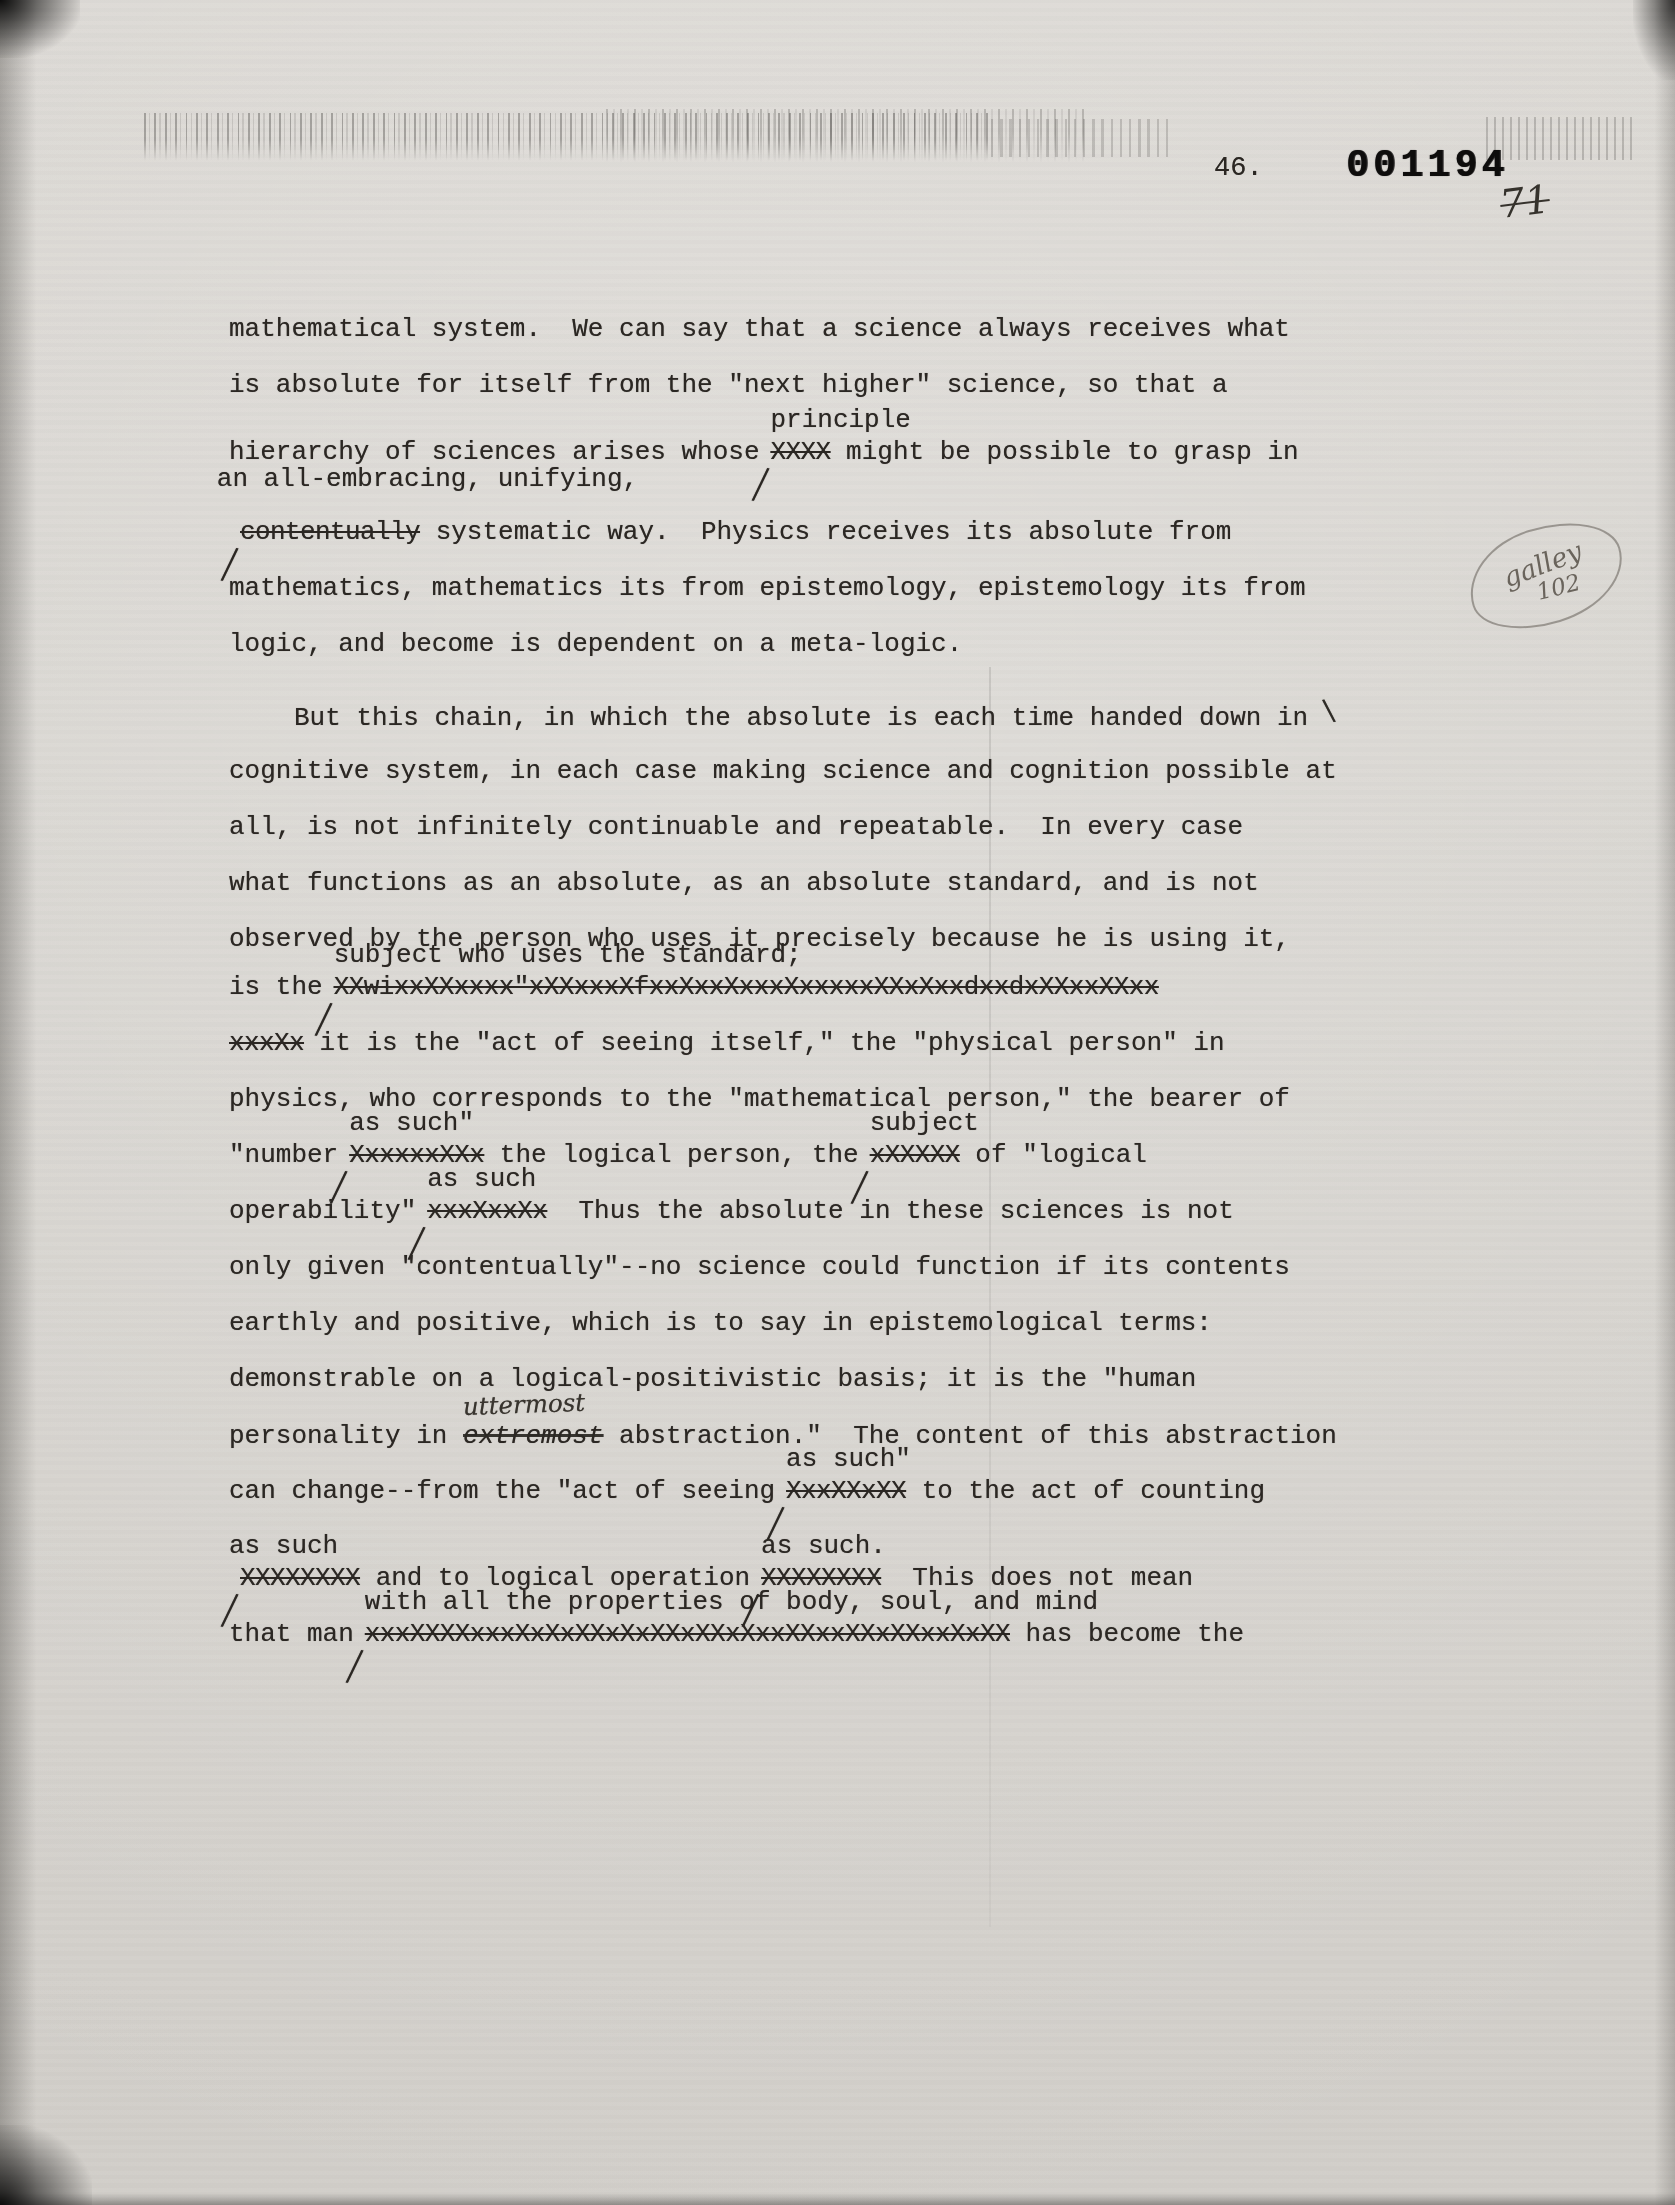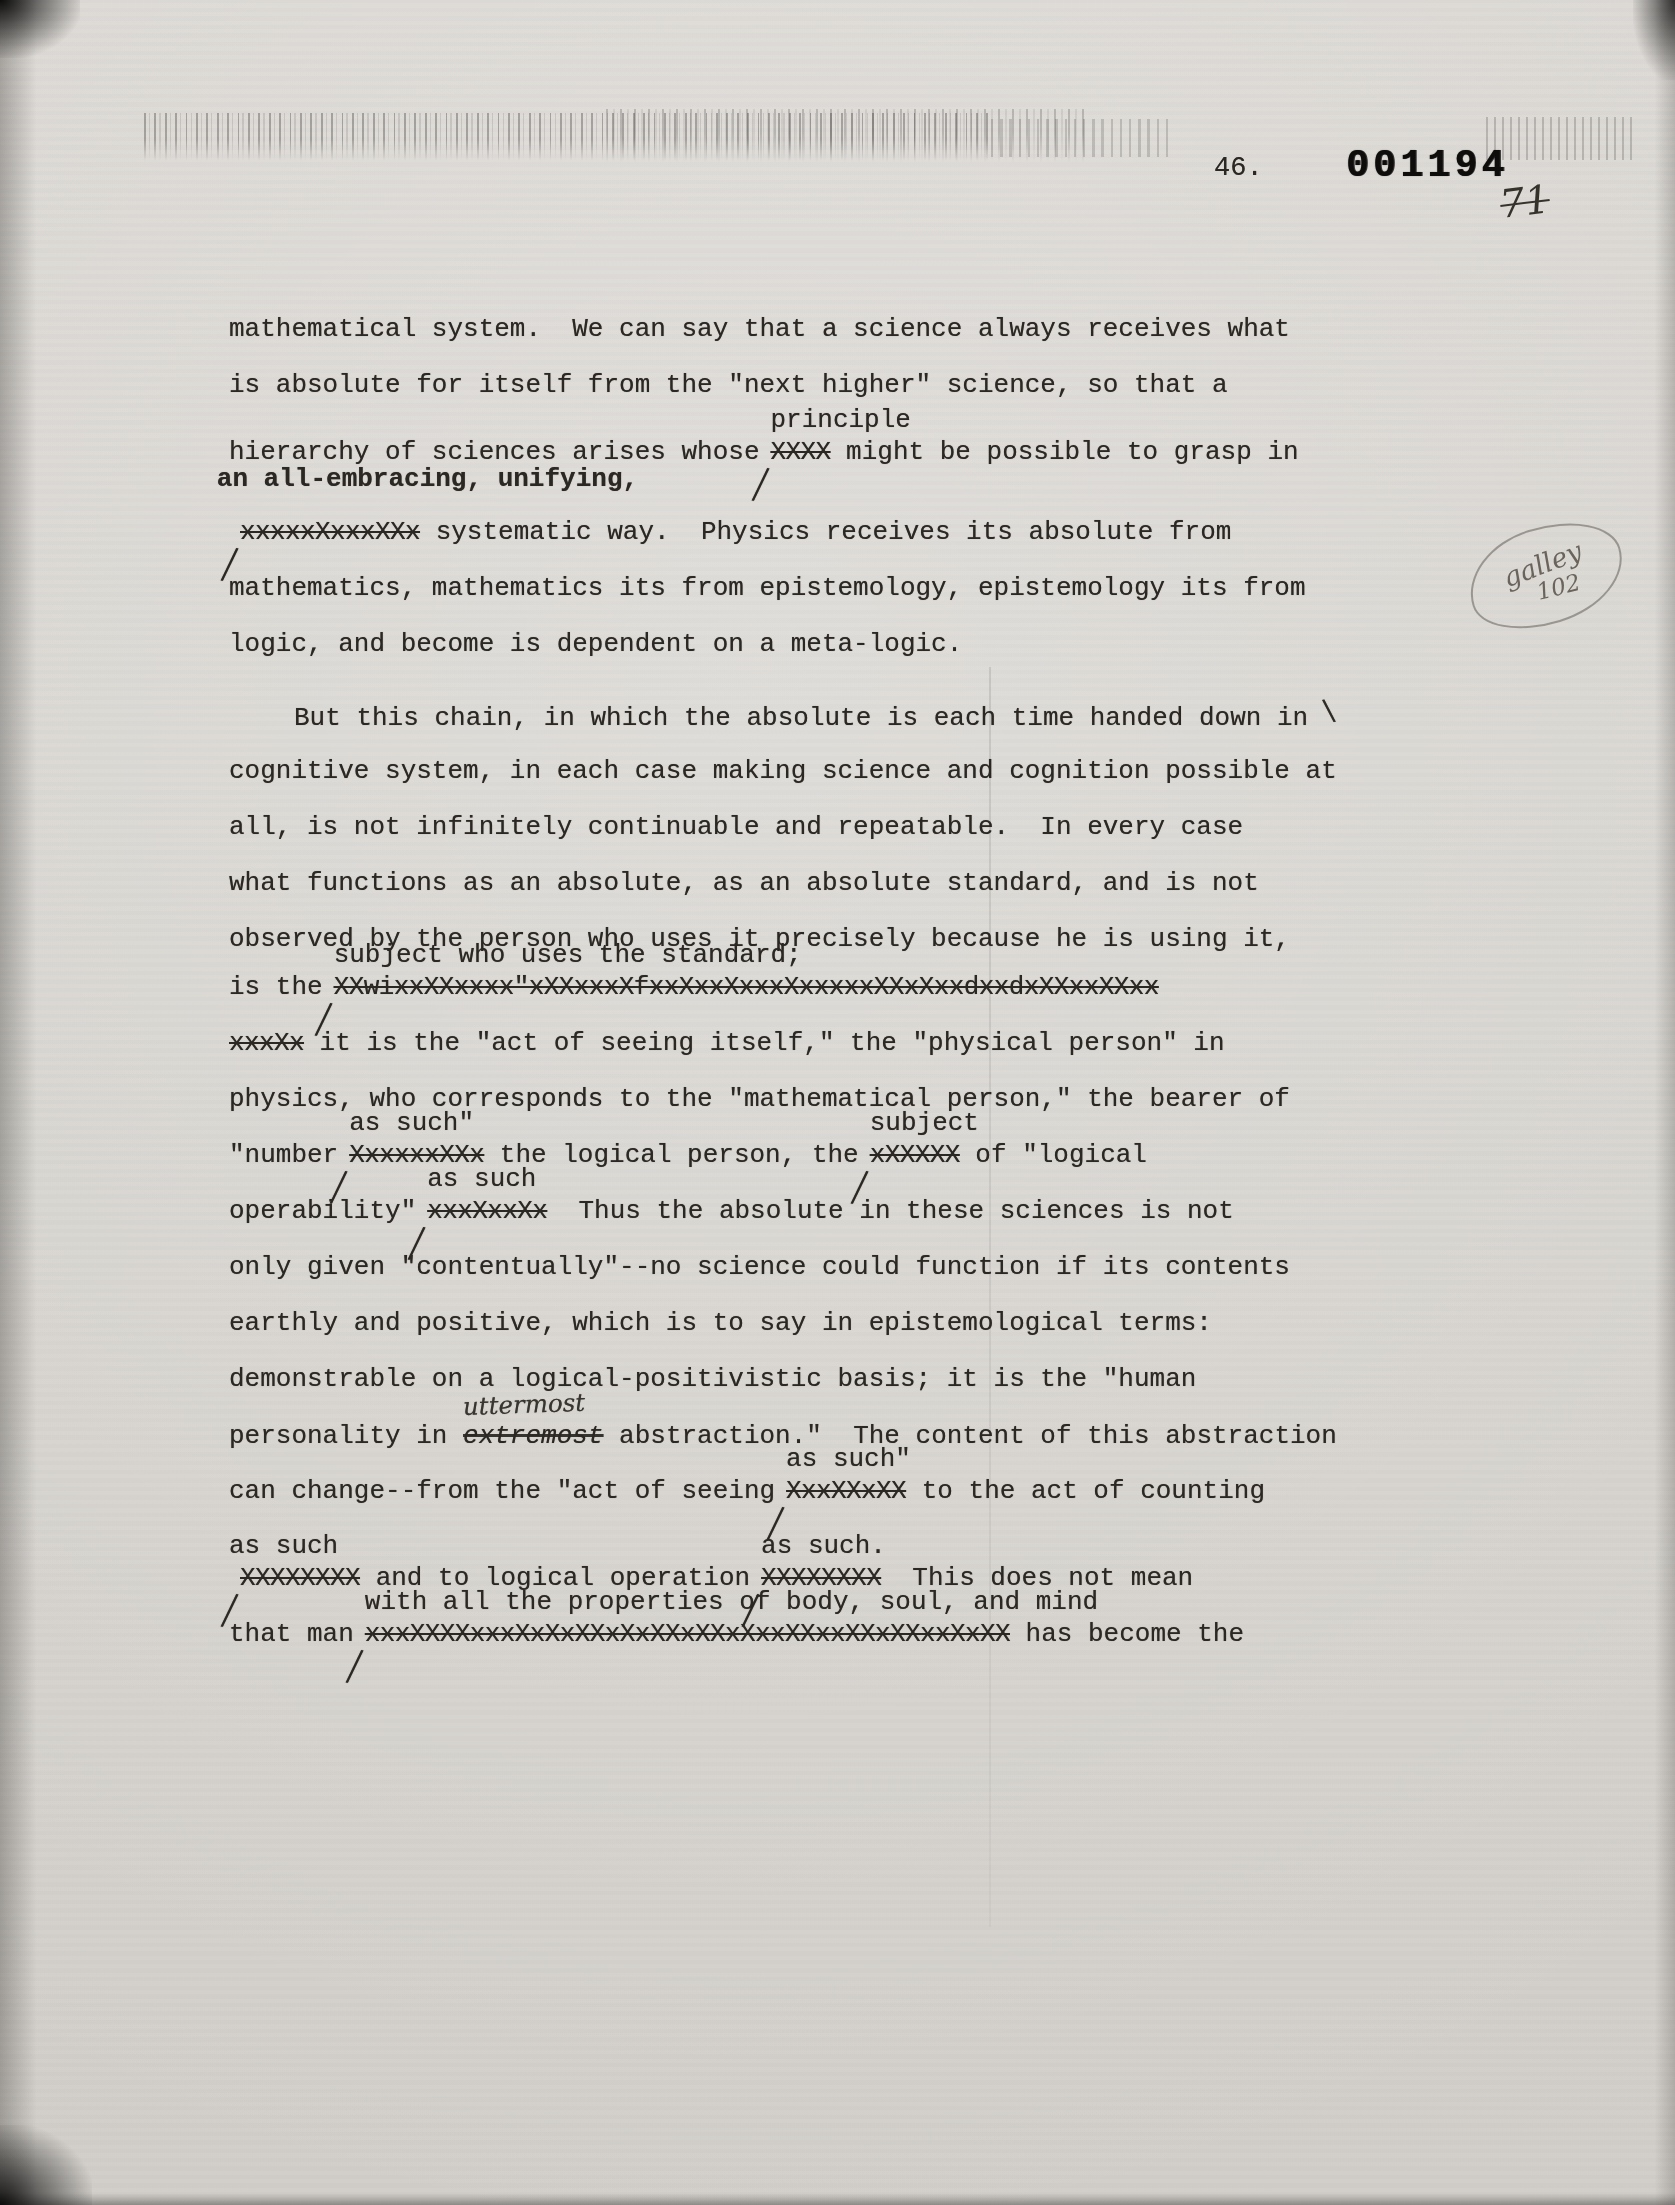--- a/index.html
+++ b/index.html
@@ -95,22 +95,22 @@
 
   <div class="galley">
     <span class="g1">galley</span>
     <span class="g2">102</span>
   </div>
 
   <div class="typescript">
       <div class="line"><span class="text">mathematical system.  We can say that a science always receives what</span></div>
       <div class="line"><span class="text">is absolute for itself from the "next higher" science, so that a</span></div>
       <div class="line" style="margin-top: 11px;"><span class="text">hierarchy of sciences arises whose</span><span class="caret">/</span><span class="ins">principle</span><span class="x">XXXX</span><span class="text"> might be possible to grasp in</span></div>
-      <div class="line" style="margin-top: -29px; margin-left: -12.2px; font-weight: bold;"><span class="text">an all-embracing, unifying,</span></div>
-      <div class="line" style="margin-top: -3.1px;"><span class="caret">/</span><span class="x">xxxxxXxxxXXx</span><span class="text"> systematic way.  Physics receives its absolute from</span></div>
+      <div class="line" style="margin-top: -29px; margin-left: -12.2px;"><span class="text">an all-embracing, unifying,</span></div>
+      <div class="line" style="margin-top: -3.1px;"><span class="caret">/</span><span class="x">contentually</span><span class="text"> systematic way.  Physics receives its absolute from</span></div>
       <div class="line"><span class="text">mathematics, mathematics its from epistemology, epistemology its from</span></div>
       <div class="line"><span class="text">logic, and become is dependent on a meta-logic.</span></div>
       <div class="line" style="padding-left: 65px; margin-top: 14.7px;"><span class="text">But this chain, in which the absolute is each time handed down in</span><span class="pen">\</span></div>
       <div class="line"><span class="text">cognitive system, in each case making science and cognition possible at</span></div>
       <div class="line"><span class="text">all, is not infinitely continuable and repeatable.  In every case</span></div>
       <div class="line"><span class="text">what functions as an absolute, as an absolute standard, and is not</span></div>
       <div class="line"><span class="text">observed by the person who uses it precisely because he is using it,</span></div>
       <div class="line" style="margin-top: -7.3px;"><span class="text">is the</span><span class="caret">/</span><span class="ins">subject who uses the standard;</span><span class="x">XXwixxXXxxxx"xXXxxxXfxxXxxXxxxXxxxxxXXxXxxdxxdxXXxxXXxx</span></div>
       <div class="line"><span class="x">xxxXx</span><span class="text"> it is the "act of seeing itself," the "physical person" in</span></div>
       <div class="line"><span class="text">physics, who corresponds to the "mathematical person," the bearer of</span></div>

